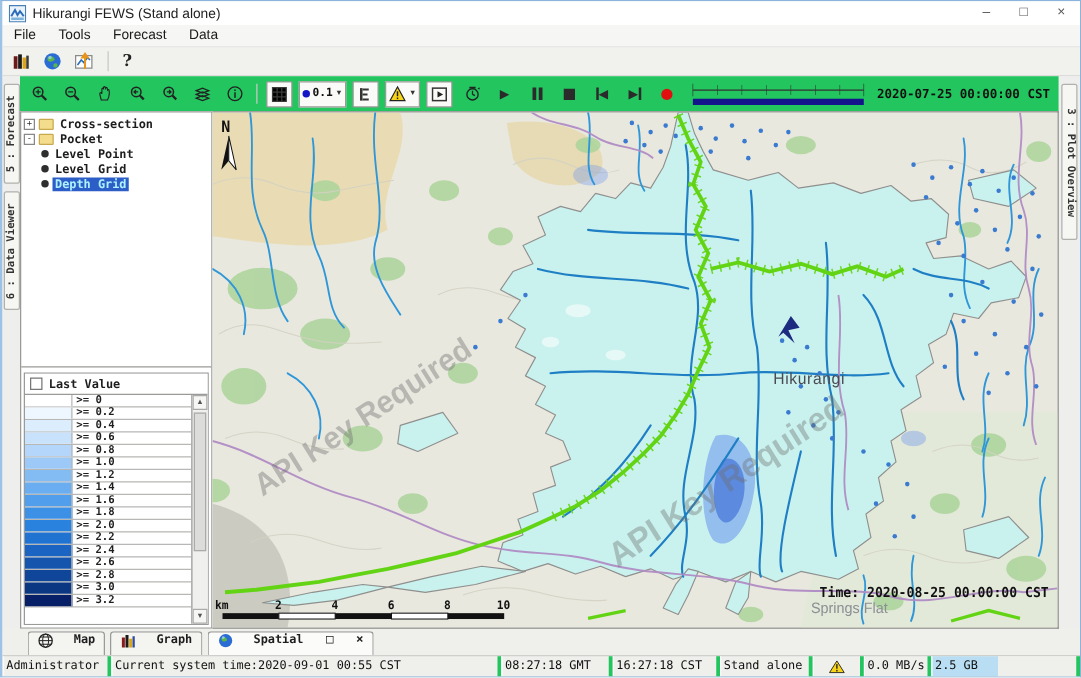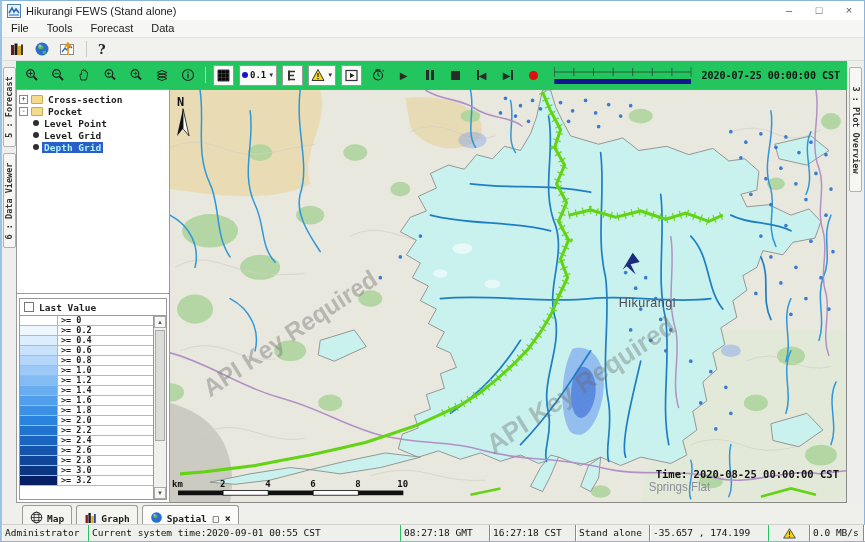--- a/index.html
+++ b/index.html
@@ -84,32 +84,32 @@
 .sb-track{flex:1;position:relative}
 .sb-thumb{position:absolute;left:1px;right:1px;top:2px;height:70%;background:#dcdcda;border:1px solid #aaa}
 .sb-arrow.down{margin-top:auto}
 
 
 .map{flex:1;position:relative;min-width:0;border:1px solid #8a8a88;border-left:none;background:#e9e8df}
 .map svg{width:100%;height:100%;display:block}
 
 
 .bottom-tabs{height:21px;background:#efefec;display:flex;align-items:flex-end;gap:4px;padding:1px 0 0 20px;flex:0 0 auto}
-.btab{display:flex;align-items:flex-end;gap:4px;border:1px solid #9a9a98;border-bottom:none;border-radius:3px 3px 0 0;
+.btab{display:flex;align-items:flex-start;gap:16px;border:1px solid #9a9a98;border-bottom:none;border-radius:3px 3px 0 0;
   background:#f4f4f1;height:19px;padding:0 7px;font-family:"DejaVu Sans Mono",monospace;font-size:9.5px;font-weight:bold;color:#1d1d1d}
 .btab.active{background:#fbfbf9}
 .btab .tab-ctl{font-size:10px;color:#222;margin-left:2px}
 .logs-row{height:19px;background:#efefec;display:flex;align-items:center;padding-left:21px;flex:0 0 auto}
 .logs-btn{border:1px solid #9a9a98;border-radius:3px;background:#f4f4f1;height:16px;padding:0 8px;
   font-family:"DejaVu Sans Mono",monospace;font-size:9px;font-weight:bold;color:#1d1d1d;line-height:14px}
 
 
 .statusbar{height:17px;border-top:1px solid #cfcfcd;background:#efefec;display:flex;flex:0 0 auto;
   font-family:"DejaVu Sans Mono",monospace;font-size:9.5px;color:#111}
-.sb-cell{border-right:1px solid #22c55e;box-shadow:inset 1px 0 0 #fff;padding:2px 3px 0 3px;
+.sb-cell{border-right:3px solid #22c55e;box-shadow:inset 1px 0 0 #fff;padding:2px 3px 0 3px;
   white-space:nowrap;overflow:hidden;flex:0 0 auto}
 .sb-cell.mem{background:linear-gradient(to right,#b9ddf2 0 46%,#efefec 46%);flex:1}
 .sb-cell.warn{display:flex;align-items:center;justify-content:center;padding-top:0}
 
 
 .i16{width:16px;height:16px;display:block}
 .i14{width:14px;height:14px;display:block}
 .i12{width:13px;height:13px;display:block}
 </style>
 </head>
@@ -683,21 +683,20 @@
       <span class="tab-ctl">×</span>
     </div>
   </div>
 
   <div class="statusbar">
     <span class="sb-cell" style="width:87px">Administrator</span>
     <span class="sb-cell" style="width:312px">Current system time:2020-09-01 00:55 CST</span>
     <span class="sb-cell" style="width:89px">08:27:18 GMT</span>
     <span class="sb-cell" style="width:86px">16:27:18 CST</span>
     <span class="sb-cell" style="width:74px">Stand alone</span>
-    <span class="sb-cell" style="width:119px">-35.657 , 174.199</span>
     <span class="sb-cell warn" style="width:41px">
       <svg width="13" height="11" viewBox="0 0 14 12">
         <path d="M7,0.8 L13.4,11 L0.6,11 Z" fill="#f7d418" stroke="#222" stroke-width="0.8"></path>
         <rect x="6.4" y="3.6" width="1.2" height="4" fill="#222"></rect>
           <rect x="6.4" y="8.6" width="1.2" height="1.4" fill="#222"></rect>
       </svg>
     </span>
     <span class="sb-cell" style="width:54px">0.0 MB/s</span>
     <span class="sb-cell mem">2.5 GB</span>
   </div>

